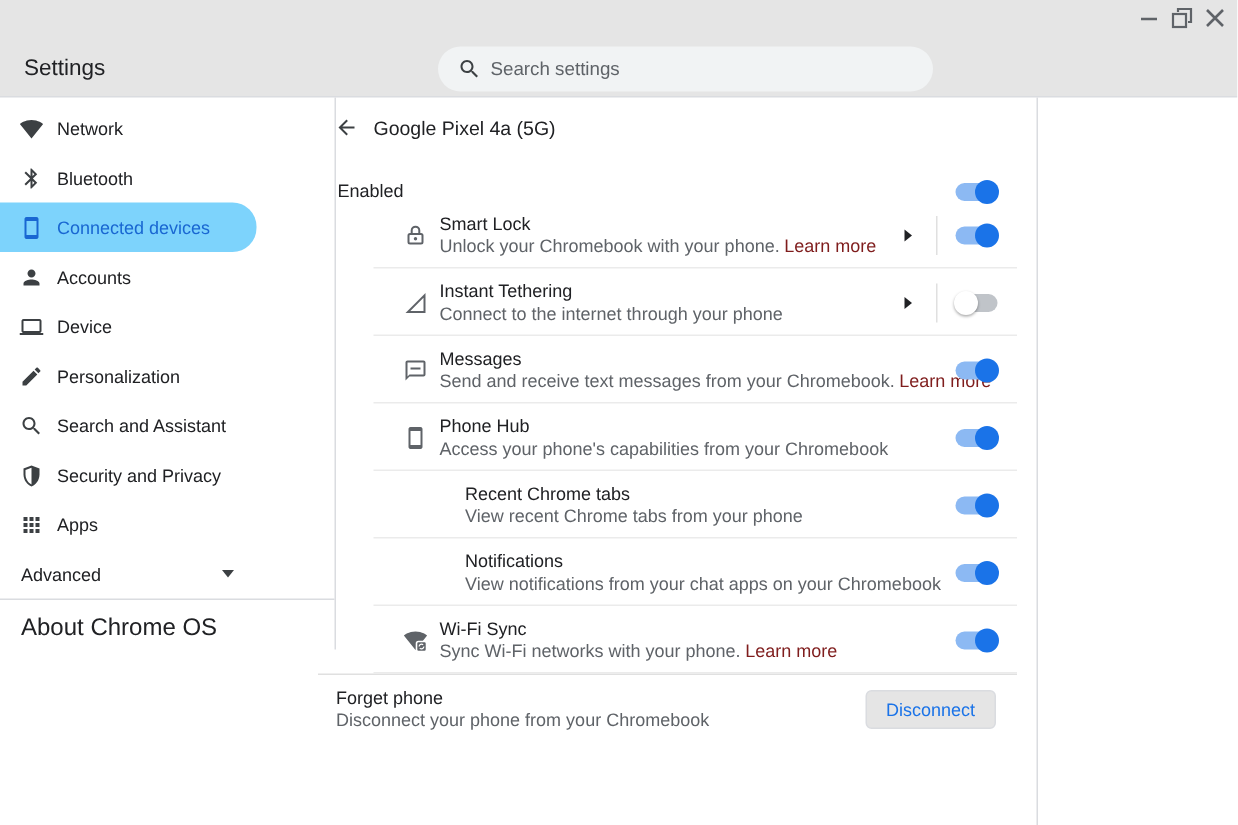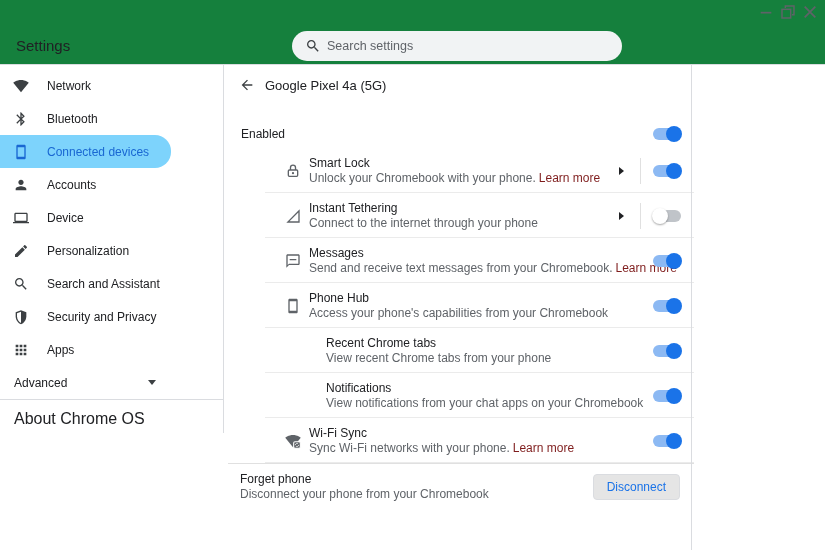--- a/index.html
+++ b/index.html
@@ -2,56 +2,56 @@
 <html><head>
 <meta charset="utf-8">
 <style>
   html,body{margin:0;padding:0;}
   body{
     width:825px;height:550px;overflow:hidden;background:#fff;
     font-family:"Liberation Sans", sans-serif;color:#202124;position:relative;
     -webkit-font-smoothing:antialiased;
   }
   
-  .titlebar{position:absolute;top:0;left:0;right:0;height:64px;background:#15803d;}
+  .titlebar{position:absolute;top:0;left:0;right:0;height:64px;background:#e5e5e5;}
   .app-title{position:absolute;left:16px;top:37px;font-size:15px;color:#202124;}
   .win-controls{position:absolute;top:3px;right:4px;display:flex;}
   .win-btn{width:22px;height:18px;display:flex;align-items:center;justify-content:center;
     color:#5F6368;background:none;border:none;padding:0;cursor:pointer;}
   .searchbar{position:absolute;left:292px;top:31px;width:330px;height:30px;background:#F1F3F4;
     border-radius:15px;display:flex;align-items:center;cursor:text;}
   .searchbar .s-icon{margin-left:13px;width:16px;height:16px;color:#3C4043;display:flex;flex:none;}
   .searchbar input{border:none;background:transparent;outline:none;margin-left:4px;
     font-size:12.5px;color:#202124;width:250px;font-family:inherit;}
   .searchbar input::placeholder{color:#5F6368;opacity:1;}
   .top-divider{position:absolute;top:64px;left:0;width:825px;height:1px;background:#DADCE0;}
   
   .sidebar{position:absolute;top:69px;left:0;width:223px;}
   .nav-item{height:33px;width:171px;display:flex;align-items:center;border-radius:0 16px 16px 0;cursor:pointer;}
   .nav-icon{margin-left:13px;width:16px;height:16px;color:#3C4043;display:flex;flex:none;}
-  .nav-label{margin-left:18px;font-size:12px;font-weight:500;color:#202124;white-space:nowrap;}
+  .nav-label{margin-left:9px;font-size:12px;font-weight:500;color:#202124;white-space:nowrap;}
   .nav-item.selected{background:#7dd3fc;}
   .nav-item.selected .nav-label{color:#1967D2;}
   .nav-item.selected .nav-icon{color:#1967D2;}
   .nav-advanced{height:33px;width:171px;display:flex;align-items:center;cursor:pointer;position:relative;}
   .nav-advanced .nav-label{margin-left:14px;}
   .caret{position:absolute;left:148px;top:14px;width:0;height:0;
     border-left:4px solid transparent;border-right:4px solid transparent;border-top:5px solid #3C4043;}
   .nav-divider{width:223px;height:1px;background:#DADCE0;margin-top:0;}
   .nav-about{height:38px;display:flex;align-items:center;padding-left:14px;
     font-size:16px;font-weight:500;cursor:pointer;}
   .vdiv-left{position:absolute;left:223px;top:65px;width:1px;height:368px;background:#DADCE0;}
   .vdiv-right{position:absolute;left:691px;top:65px;width:1px;height:485px;background:#DADCE0;}
   
-  .content{position:absolute;left:228px;top:65px;width:466px;}
+  .content{position:absolute;left:212px;top:65px;width:466px;}
   .content-header{height:40px;display:flex;align-items:center;}
   .back-btn{margin-left:9px;width:20px;height:20px;display:flex;align-items:center;justify-content:center;
     background:none;border:none;padding:0;color:#3C4043;cursor:pointer;}
   .device-title{margin-left:8px;font-size:13px;font-weight:400;color:#202124;}
-  .enabled-row{margin-top:14px;height:29px;display:flex;align-items:center;padding:0 13px;}
+  .enabled-row{height:29px;display:flex;align-items:flex-end;padding:0 13px;}
   .enabled-label{font-size:12px;color:#202124;}
   .setting-row{position:relative;height:45px;display:flex;align-items:center;padding-right:13px;}
   .setting-row::after{content:"";position:absolute;left:37px;right:0;bottom:0;height:1px;background:#EBEBEB;}
   .row-icon{width:16px;height:16px;margin-left:57px;margin-right:8px;color:#5F6368;flex:none;display:flex;}
   .row-text{min-width:0;}
   .row-text.indent{margin-left:98px;}
   .row-title{font-size:12px;color:#202124;line-height:15px;}
   .row-sub{font-size:12px;color:#5F6368;line-height:15px;white-space:nowrap;}
   .learn-link{color:#7f1d1d;text-decoration:none;cursor:pointer;margin-left:3px;}
   .spacer{flex:1;}

